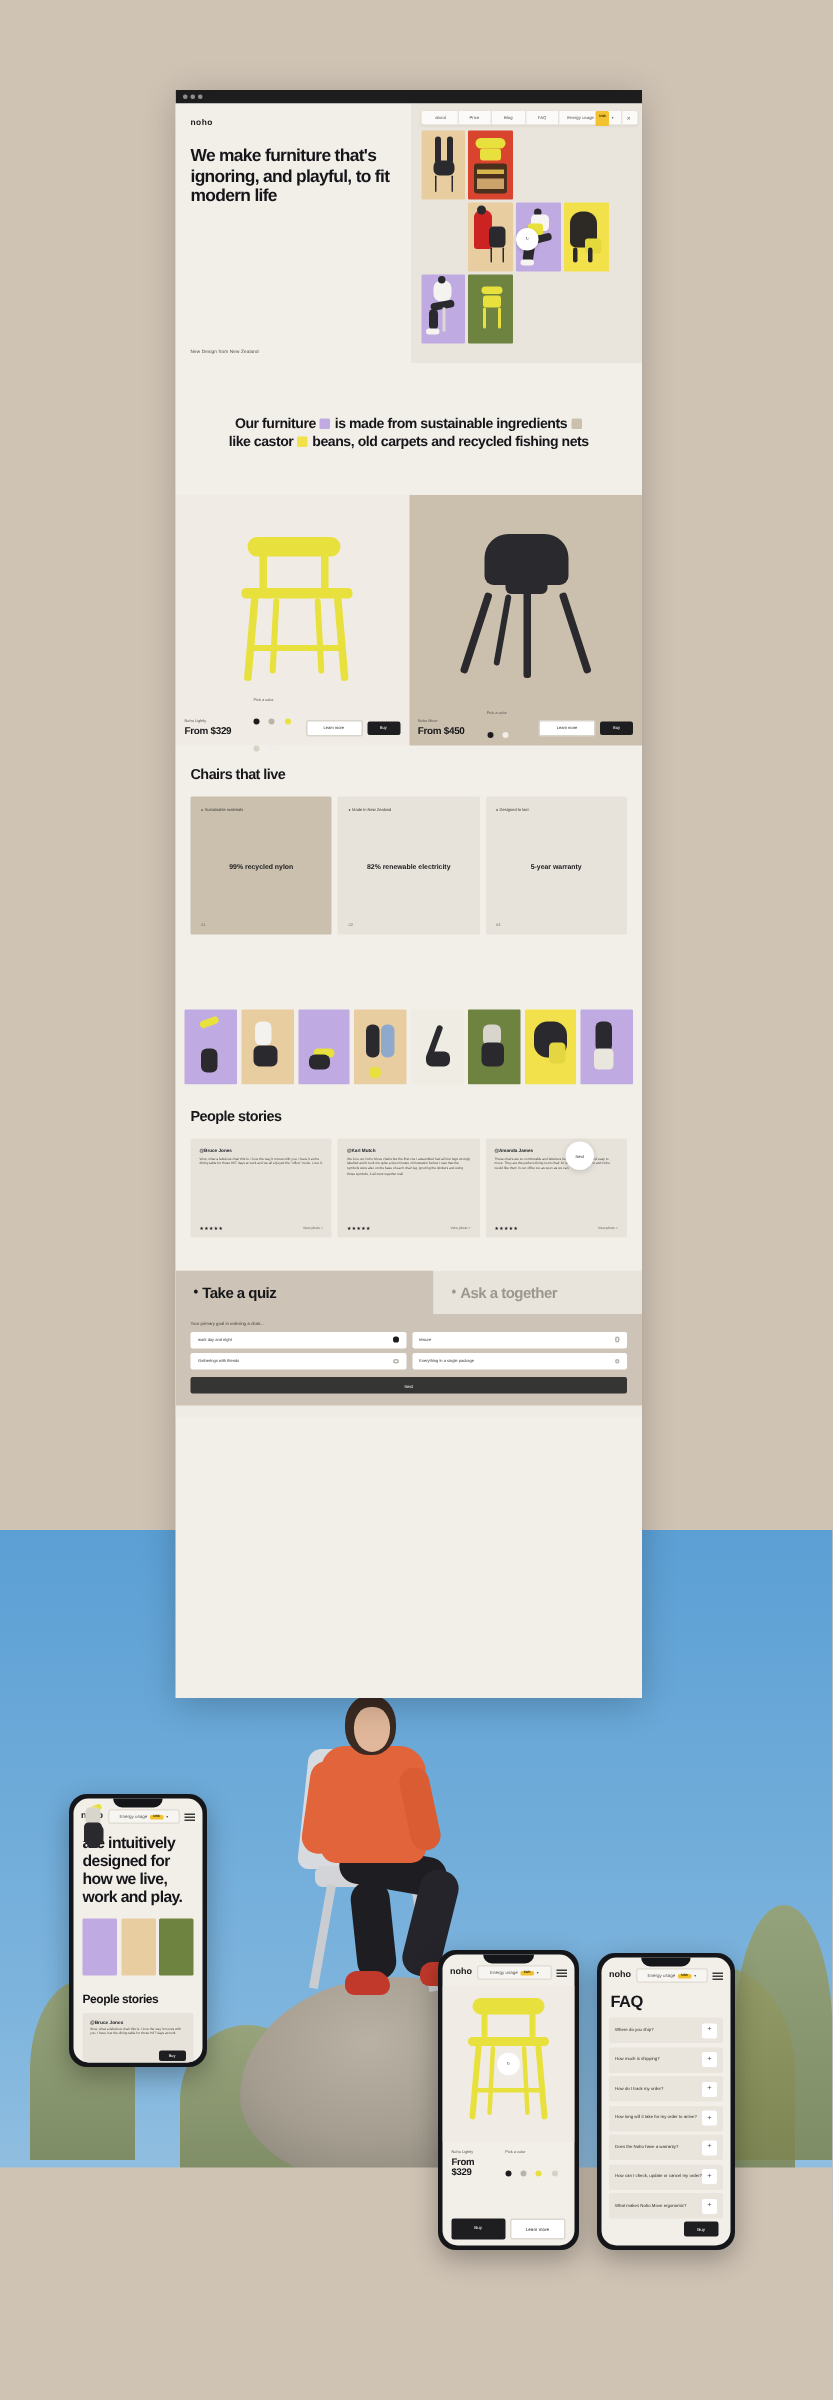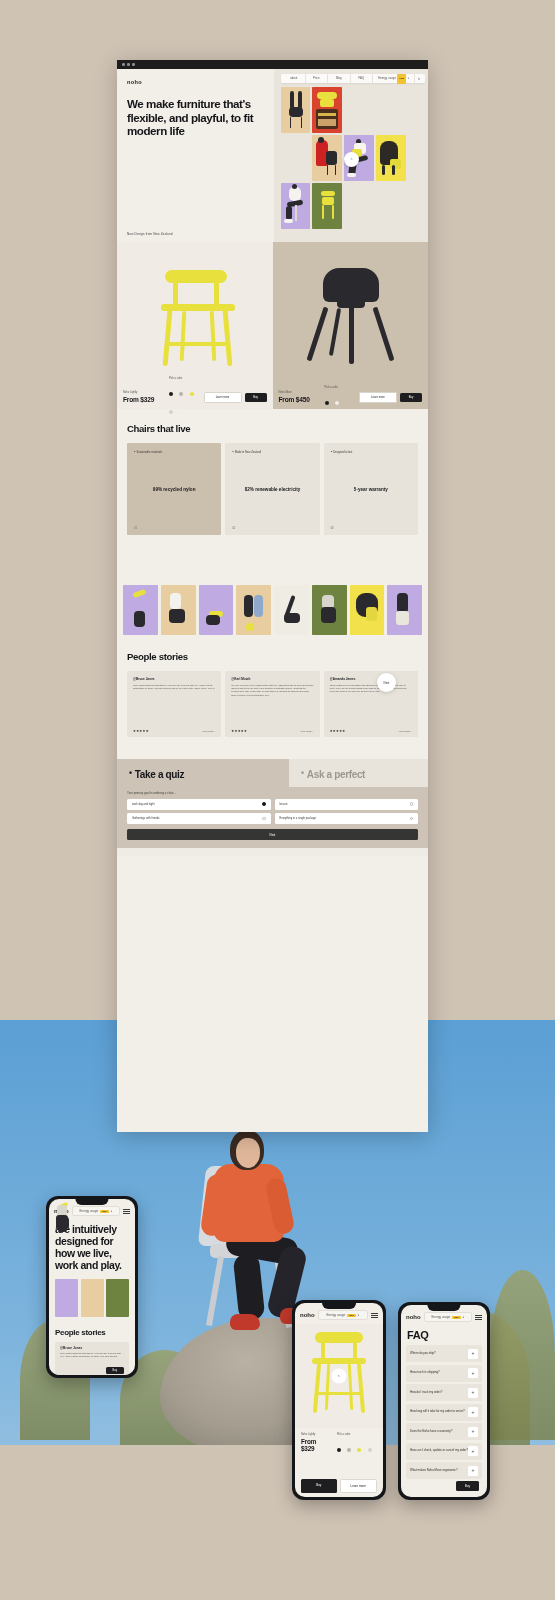--- a/index.html
+++ b/index.html
@@ -274,21 +274,21 @@
 
   <div class="titlebar">
     <span class="dot"></span>
     <span class="dot"></span>
     <span class="dot"></span>
   </div>
 
   <div class="hero">
     <div class="hero-left">
       <div class="brand">noho</div>
-      <div class="hero-h1">We make furniture that's flexible, and playful, to fit modern life</div>
+      <div class="hero-h1">We make furniture that's ignoring, and playful, to fit modern life</div>
       <div class="hero-foot">New Design from New Zealand</div>
     </div>
 
     <div class="hero-right">
 
       <div class="navbar">
         <div class="nav-i">about</div>
         <div class="nav-i">Price</div>
         <div class="nav-i">Blog</div>
         <div class="nav-i">FAQ</div>
@@ -350,20 +350,31 @@
         <div class="tile" style="left:31px; top:96px; width:30px; height:46px; background:#6f8340;">
           <div class="yb" style="left:9px;  top:8px;  width:14px; height:5px;  border-radius:3px;"></div>
           <div class="yb" style="left:10px; top:14px; width:12px; height:8px;"></div>
           <div class="yb" style="left:10px; top:22px; width:1.6px;height:14px;"></div>
           <div class="yb" style="left:20px; top:22px; width:1.6px;height:14px;"></div>
         </div>
       </div>
     </div>
   </div>
 
+  <div class="statement">
+    <p>
+      <span>Our furniture</span>
+      <span class="inl" style="background:#c0aae2;"></span>
+      <span>is made from sustainable ingredients</span>
+      <span class="inl" style="background:#cbbfae;"></span>
+      <span>like castor</span>
+      <span class="inl" style="background:#f2e14a;"></span>
+      <span>beans, old carpets and recycled fishing nets</span>
+    </p>
+  </div>
 
   <div class="duo">
 
     <div class="prod a">
       <div class="ch-y" style="left:42px; top:28px; width:80px; height:100px;">
         <div class="yb" style="left:6px;  top:0px;   width:62px; height:13px; border-radius:7px;"></div>
         <div class="yb" style="left:14px; top:11px;  width:5px;  height:24px;"></div>
         <div class="yb" style="left:55px; top:11px;  width:5px;  height:24px;"></div>
         <div class="yb" style="left:2px;  top:34px;  width:74px; height:7px;  border-radius:3px;"></div>
         <div class="yb" style="left:6px;  top:40px;  width:5px;  height:56px; transform:rotate(5deg);"></div>
@@ -516,21 +527,21 @@
     </div>
     <div class="next-circle">Next</div>
   </div>
 
   <div class="quiz">
     <div class="quiz-tabs">
       <div class="qtab active">
         <span class="b">•</span><span>Take a quiz</span>
       </div>
       <div class="qtab idle">
-        <span class="b">•</span><span>Ask a perfect</span>
+        <span class="b">•</span><span>Ask a together</span>
       </div>
     </div>
     <div class="quiz-body">
       <div class="quiz-q">Your primary goal in ordering a chair...</div>
 
       <div class="opt-row">
         <div class="opt">
           <span>work day and night</span>
           <span class="radio on"></span>
         </div>

